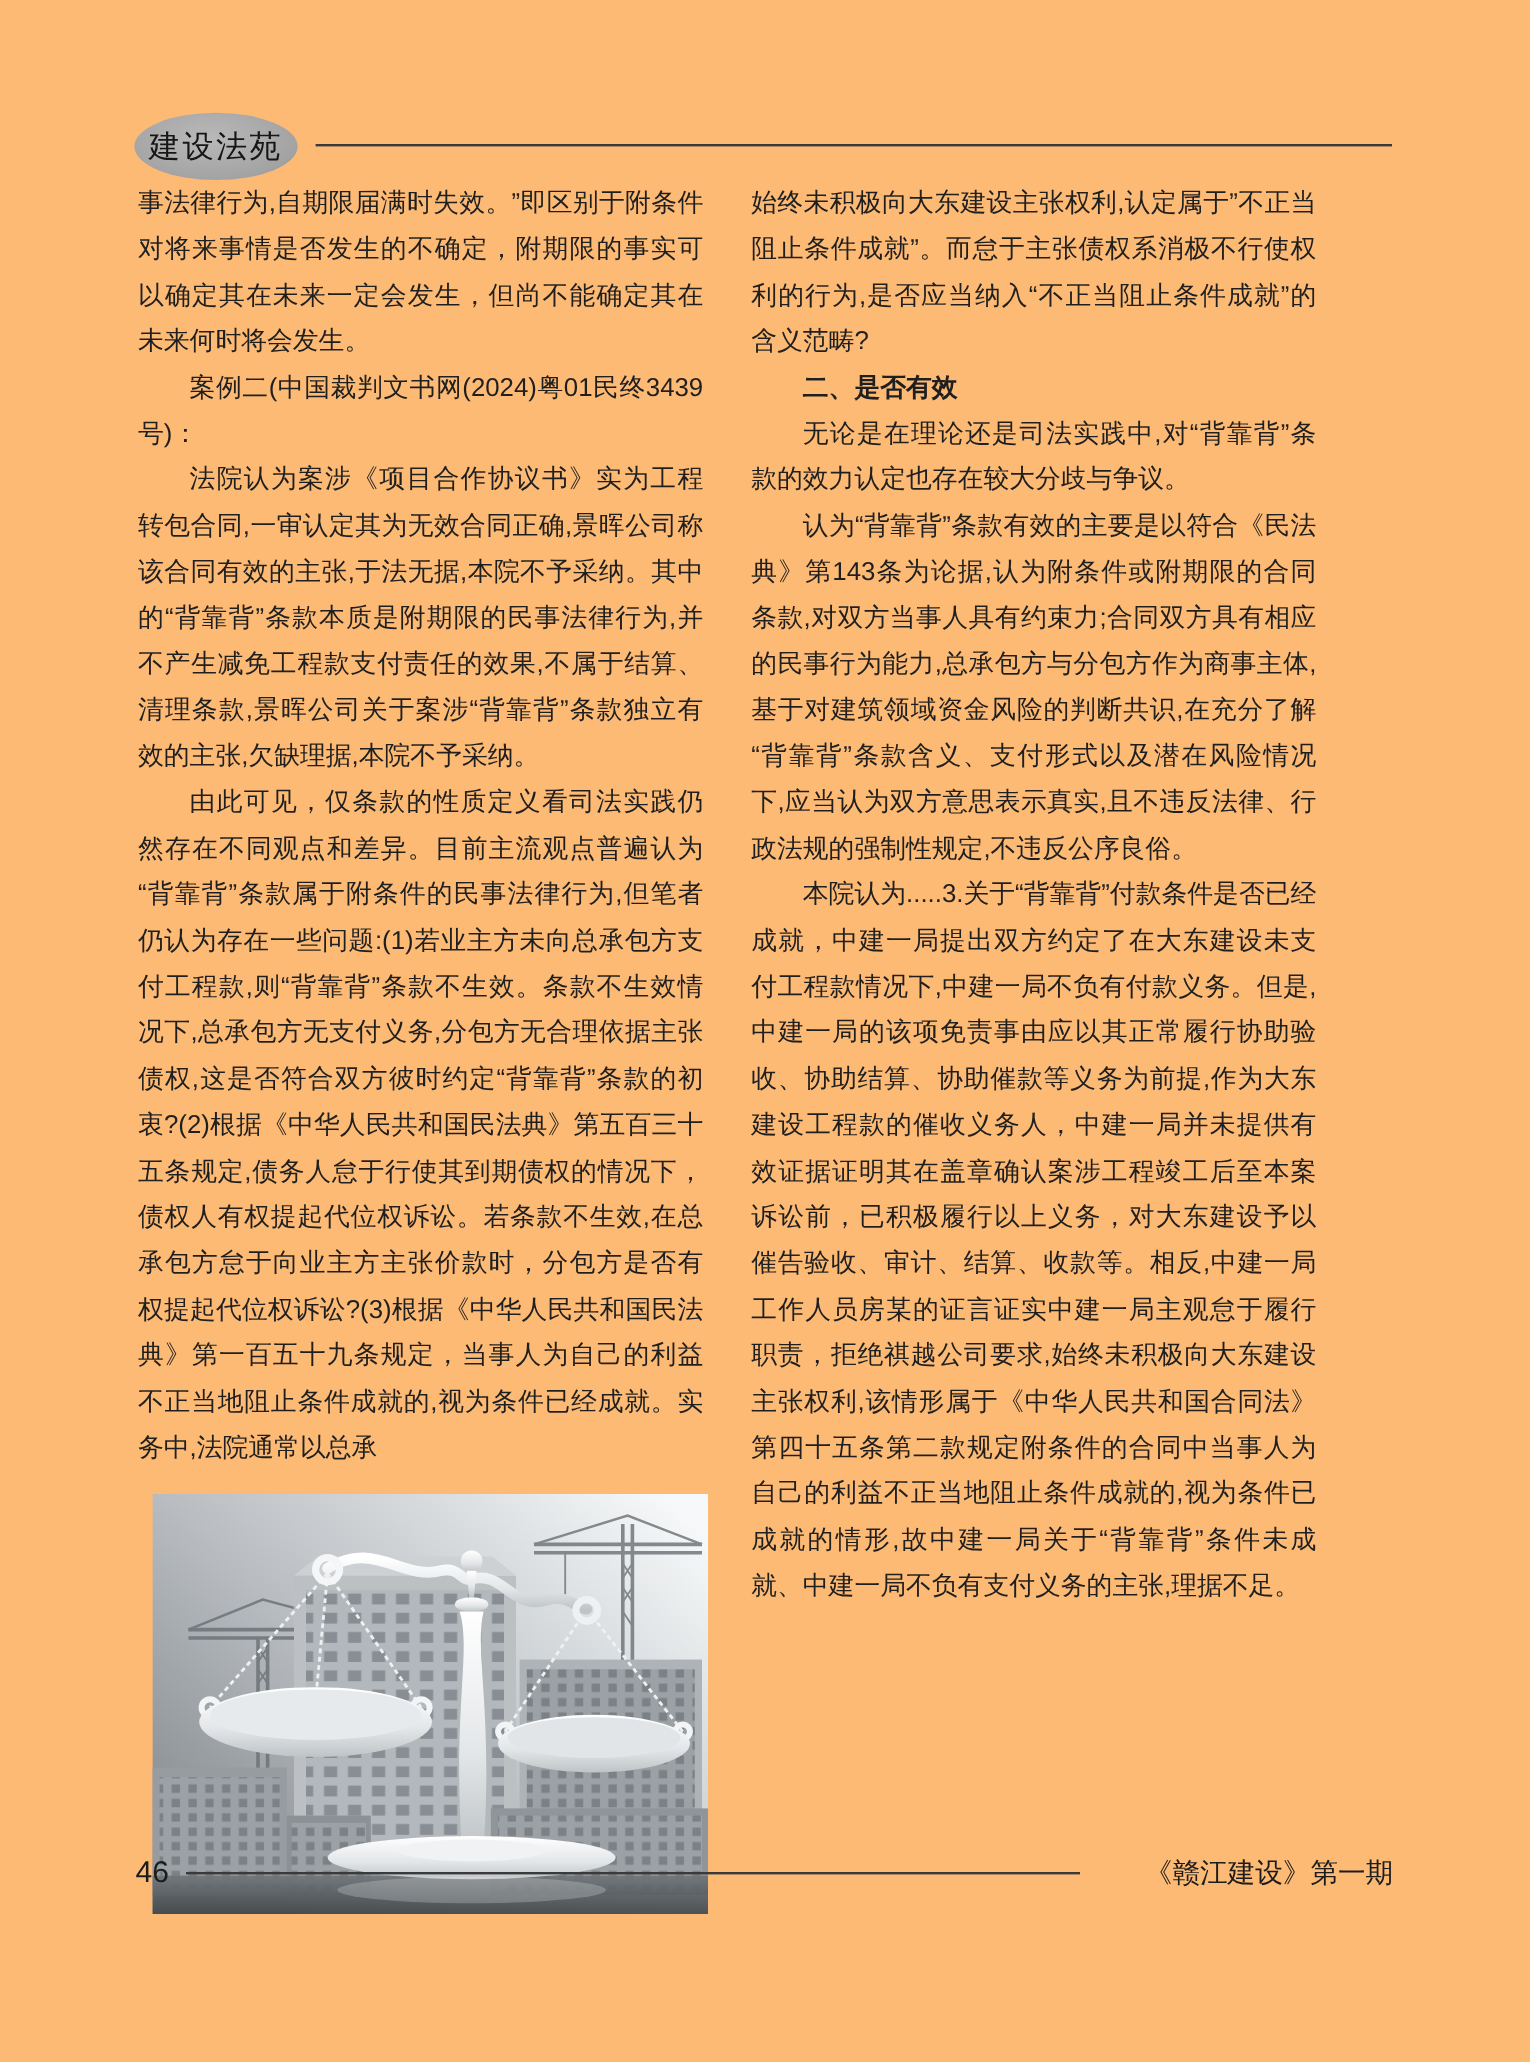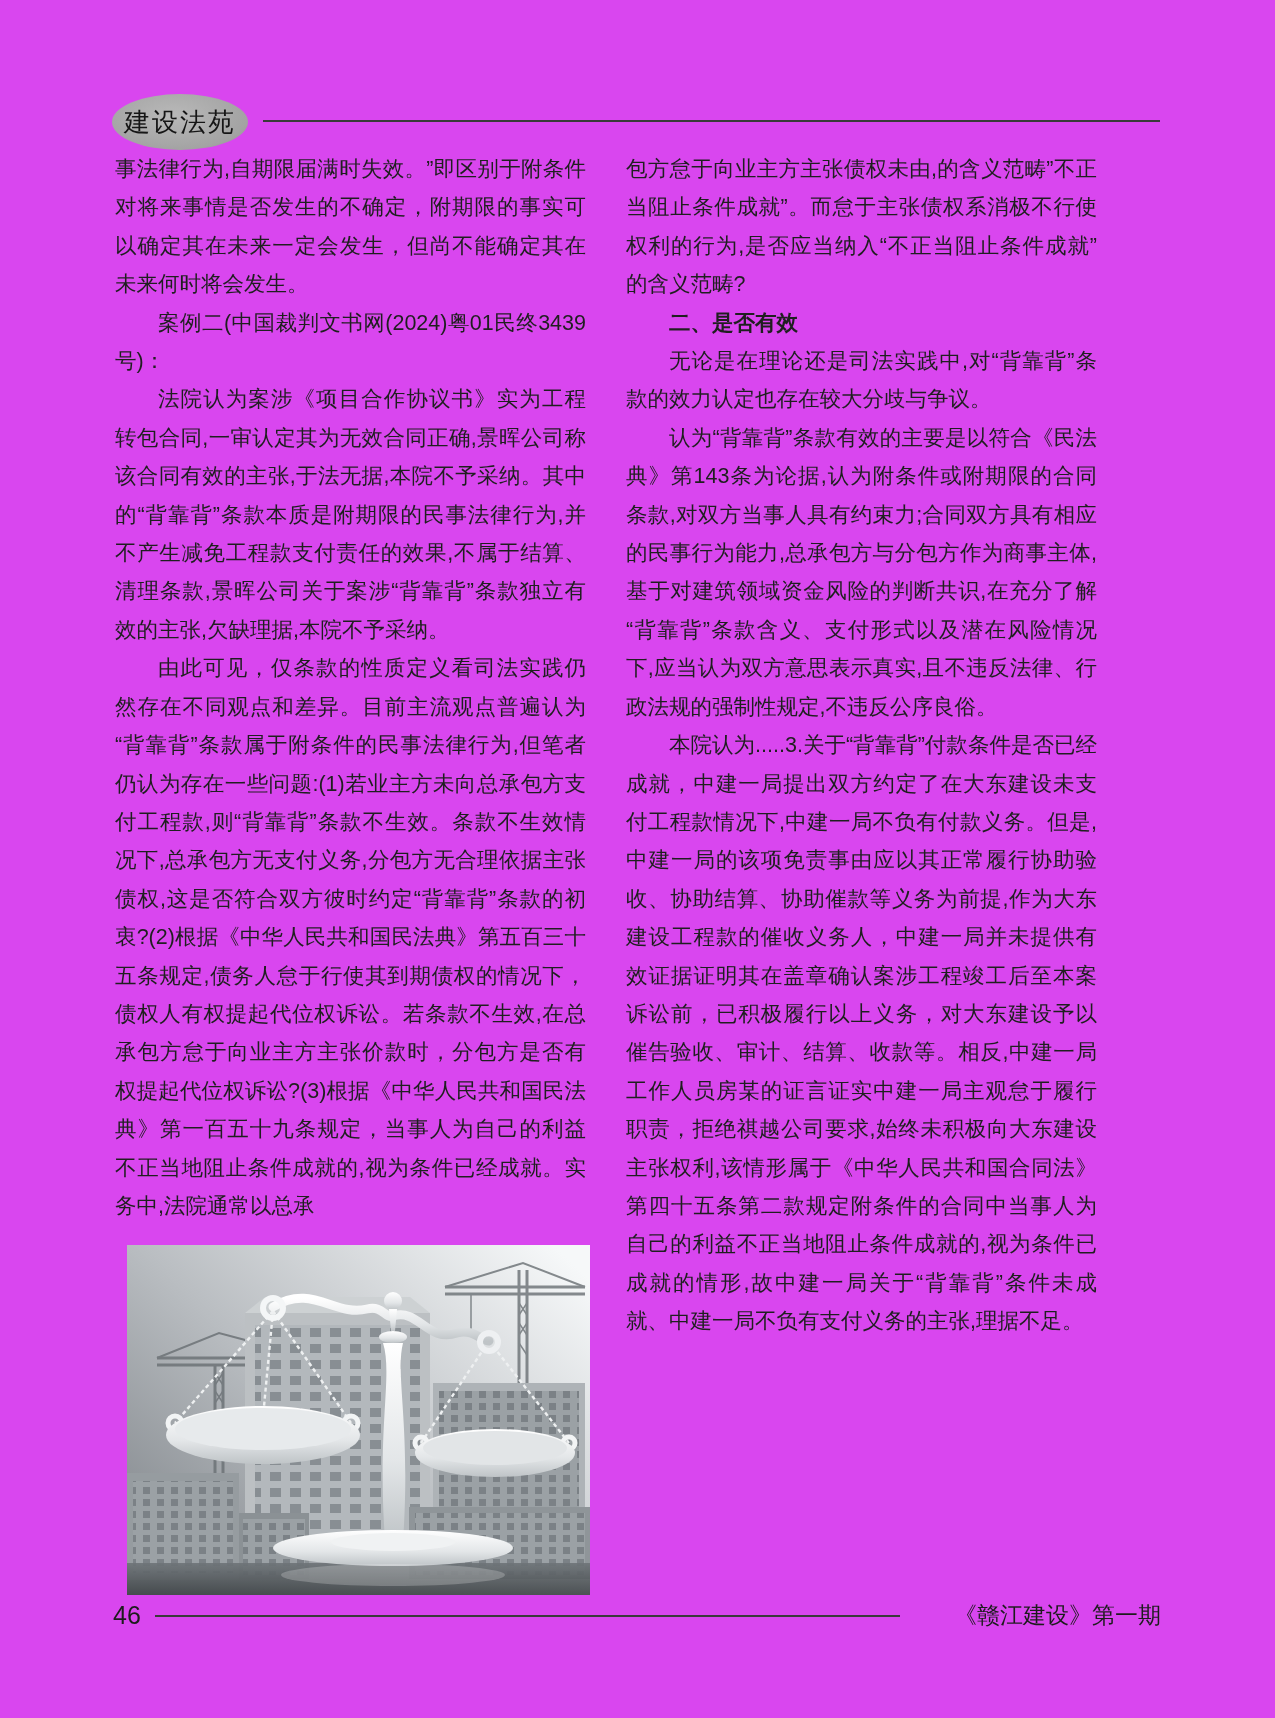--- a/index.html
+++ b/index.html
@@ -1,17 +1,17 @@
 <!DOCTYPE html>
 <html lang="zh"><head>
 <meta charset="utf-8">
 <style>
   html,body{margin:0;padding:0;background:#e8e8e8;}
   .page{
-    position:relative;width:1275px;height:1718px;background:#d946ef;
+    position:relative;width:1275px;height:1718px;background:#fdba74;
     margin:0 auto;overflow:hidden;
     font-family:"Liberation Sans",sans-serif;color:#1f1f1f;
   }
   
   .badge{
     position:absolute;left:112px;top:94px;width:136px;height:56px;
     border-radius:50%;
     background:radial-gradient(ellipse at 45% 38%,#b9b9b9 0%,#a3a3a3 70%,#8f8f8f 100%);
     display:flex;align-items:center;justify-content:center;
   }
@@ -41,21 +41,21 @@
   .jump{
     font-family:"Liberation Serif",serif;
     font-size:20px;letter-spacing:1px;
   }
   figure.photo{
     margin:20px 0 0 12px;padding:0;width:463px;height:350px;
   }
   figure.photo svg{display:block;width:463px;height:350px;}
   
   .footer{
-    position:absolute;left:113px;top:1600px;width:1048px;
+    position:absolute;left:113px;top:1545px;width:1048px;
     display:flex;align-items:center;gap:14px;
   }
   .pageno{font-size:25px;color:#1c1c1c;}
   .footer-rule{flex:1;height:2px;background:#3a3a3a;}
   .journal{font-size:23px;color:#1c1c1c;white-space:nowrap;margin-left:40px;}
 </style>
 </head>
 <body>
 
 <div class="page">
@@ -170,21 +170,21 @@
 
             <ellipse cx="266" cy="303" rx="120" ry="18" fill="url(#metal)"></ellipse>
             <ellipse cx="266" cy="297" rx="62" ry="9" fill="#f0f2f3"></ellipse>
             <ellipse cx="266" cy="330" rx="112" ry="11" fill="#ffffff" opacity="0.22"></ellipse>
           </g>
         </svg>
       </figure>
     </section>
 
     <section class="col">
-      <p class="noindent">包方怠于向业主方主张债权未由,的含义范畴”不正当阻止条件成就”。而怠于主张债权系消极不行使权利的行为,是否应当纳入“不正当阻止条件成就”的含义范畴?</p>
+      <p class="noindent">始终未积极向大东建设主张权利,认定属于”不正当阻止条件成就”。而怠于主张债权系消极不行使权利的行为,是否应当纳入“不正当阻止条件成就”的含义范畴?</p>
       <h3 class="heading">二、是否有效</h3>
       <p>无论是在理论还是司法实践中,对“背靠背”条款的效力认定也存在较大分歧与争议。</p>
       <p>认为“背靠背”条款有效的主要是以符合《民法典》第143条为论据,认为附条件或附期限的合同条款,对双方当事人具有约束力;合同双方具有相应的民事行为能力,总承包方与分包方作为商事主体,基于对建筑领域资金风险的判断共识,在充分了解“背靠背”条款含义、支付形式以及潜在风险情况下,应当认为双方意思表示真实,且不违反法律、行政法规的强制性规定,不违反公序良俗。</p>
       <p>本院认为.....3.关于“背靠背”付款条件是否已经成就，中建一局提出双方约定了在大东建设未支付工程款情况下,中建一局不负有付款义务。但是,中建一局的该项免责事由应以其正常履行协助验收、协助结算、协助催款等义务为前提,作为大东建设工程款的催收义务人，中建一局并未提供有效证据证明其在盖章确认案涉工程竣工后至本案诉讼前，已积极履行以上义务，对大东建设予以催告验收、审计、结算、收款等。相反,中建一局工作人员房某的证言证实中建一局主观怠于履行职责，拒绝祺越公司要求,始终未积极向大东建设主张权利,该情形属于《中华人民共和国合同法》第四十五条第二款规定附条件的合同中当事人为自己的利益不正当地阻止条件成就的,视为条件已成就的情形,故中建一局关于“背靠背”条件未成就、中建一局不负有支付义务的主张,理据不足。</p>
     </section>
 
   </main>
 
   <div class="footer">
     <span class="pageno">46</span>

